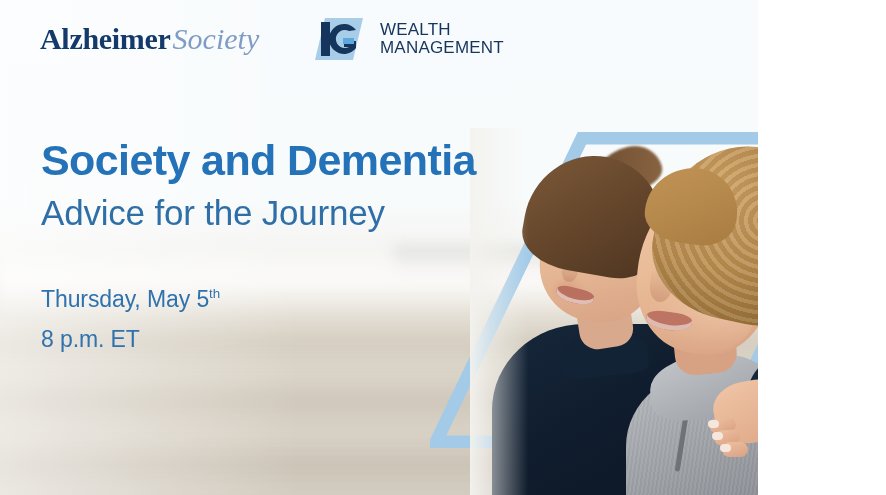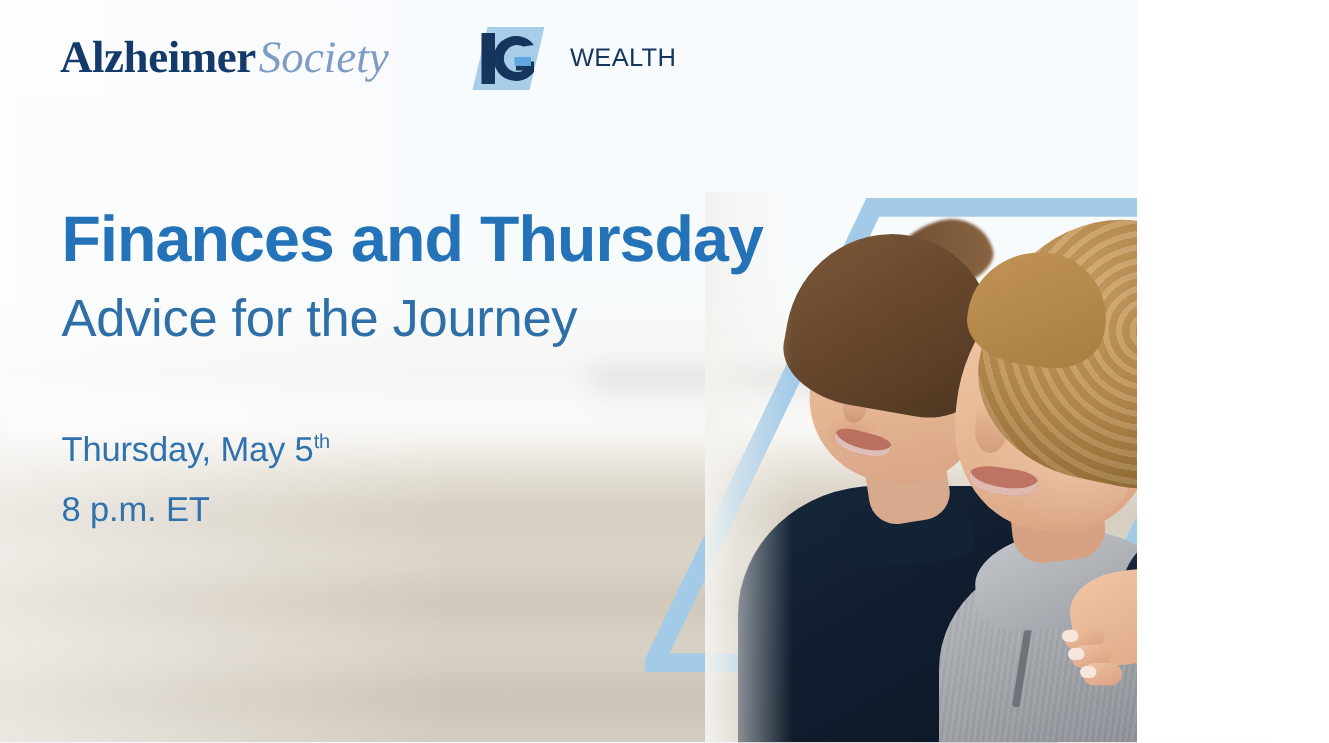--- a/index.html
+++ b/index.html
@@ -510,27 +510,28 @@
       <div class="ig-mark">
         <svg width="58" height="46" viewBox="0 0 58 46" xmlns="http://www.w3.org/2000/svg" aria-hidden="true">
           <polygon points="12,2 50,2 40,44 2,44" fill="#a8cde8"></polygon>
           <rect x="8" y="6" width="9" height="34" fill="#16355c"></rect>
           <path d="M47 14 A15 15 0 1 0 47 32 L47 25 L35 25 L35 31 L40 31 A9 9 0 1 1 40 15 Z" fill="#16355c" transform="translate(-4,0)"></path>
           <rect x="30" y="22" width="11" height="6" fill="#5fa8dd"></rect>
         </svg>
       </div>
       <div class="ig-words">
         <span class="l1">WEALTH</span>
+        <span class="l2">MANAGEMENT</span>
       </div>
     </div>
 
   </div>
 
   <div class="headline">
-    <h1 class="title">Finances and Thursday</h1>
+    <h1 class="title">Society and Dementia</h1>
     <h2 class="subtitle">Advice for the Journey</h2>
   </div>
 
   <div class="details">
     <div class="line"><span>Thursday, May 5</span><sup>th</sup></div>
     <div class="line">8 p.m. ET</div>
   </div>
 
 </div>
 

